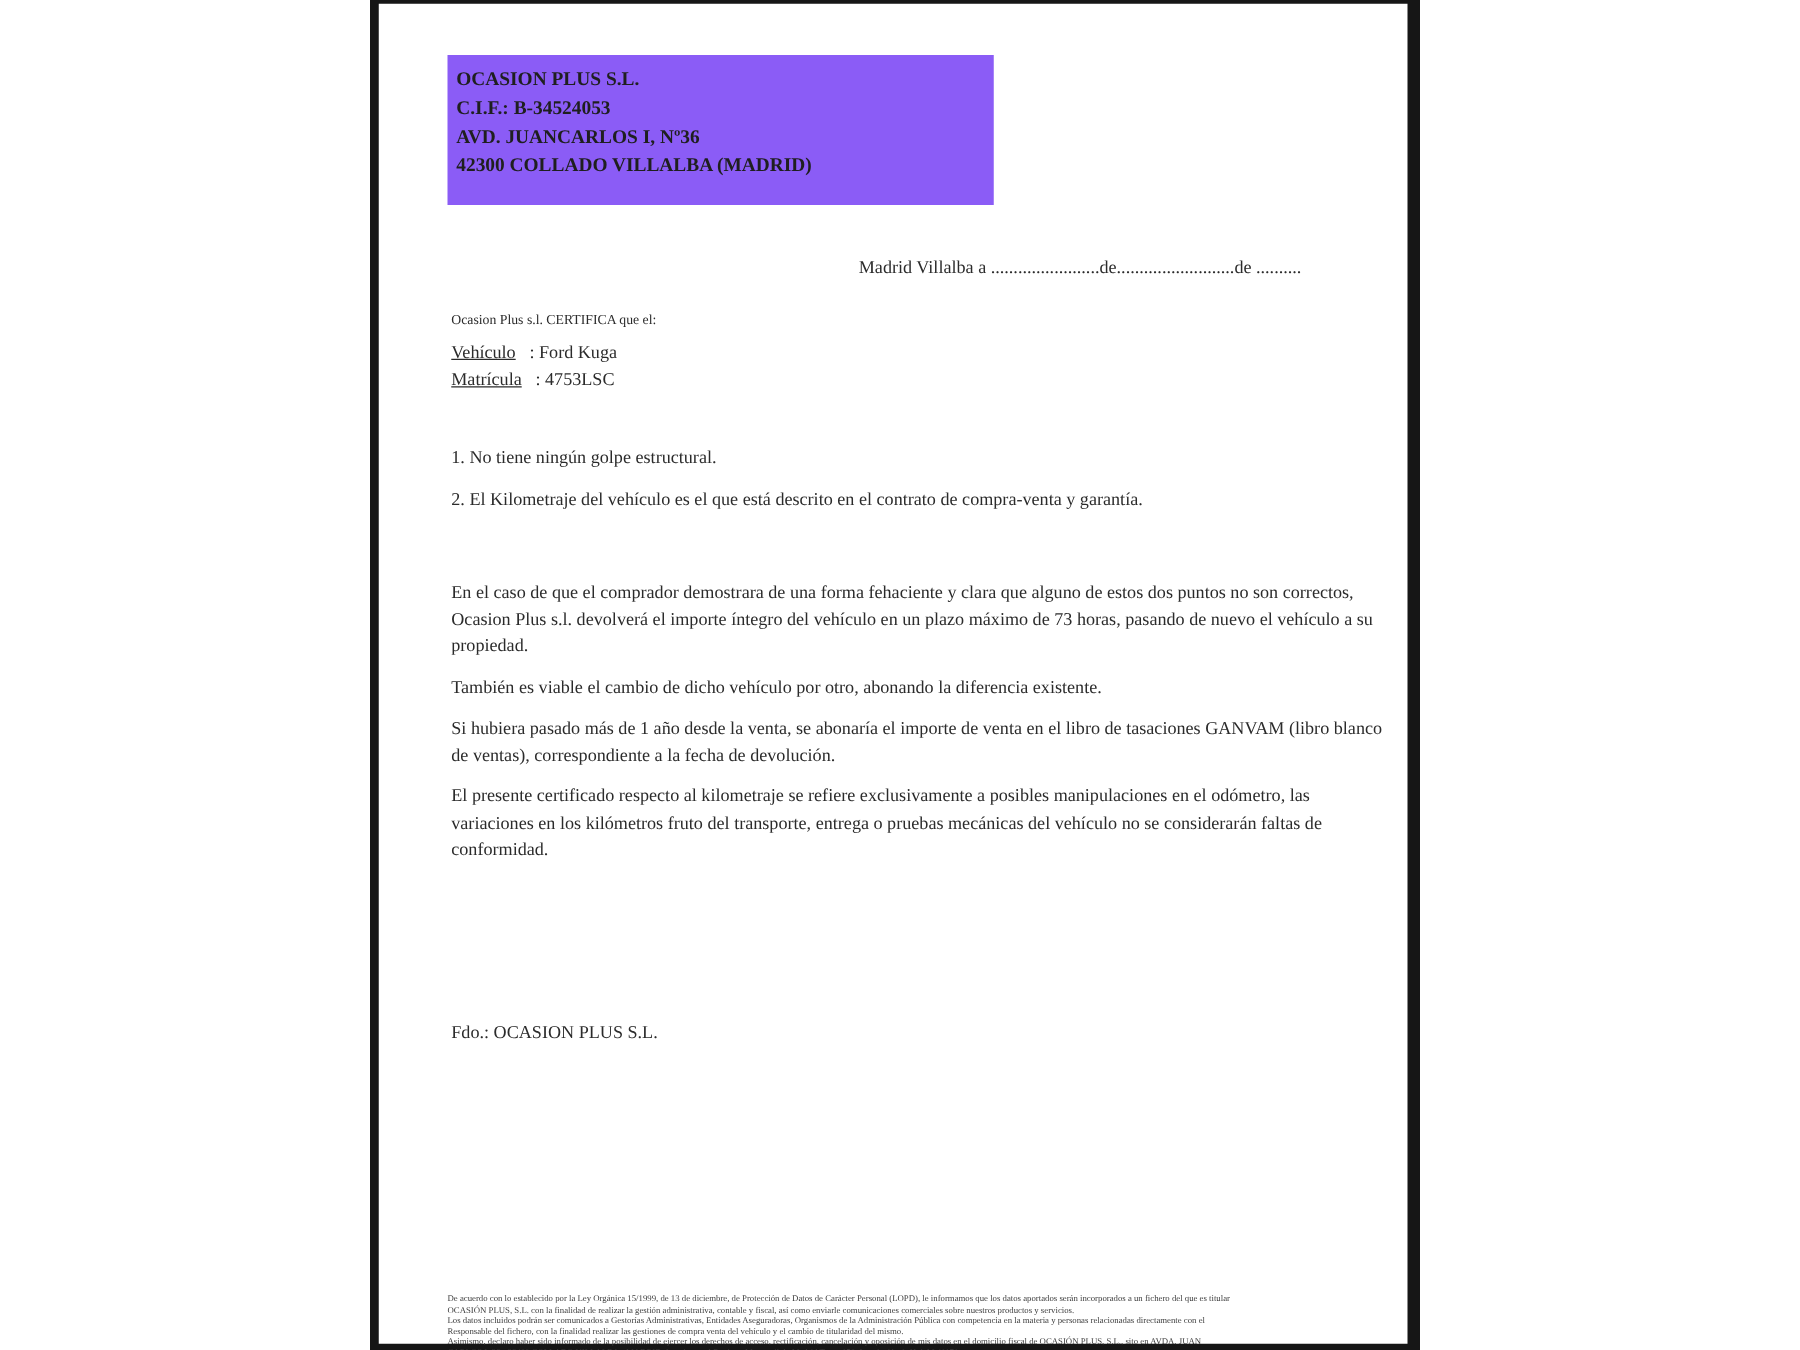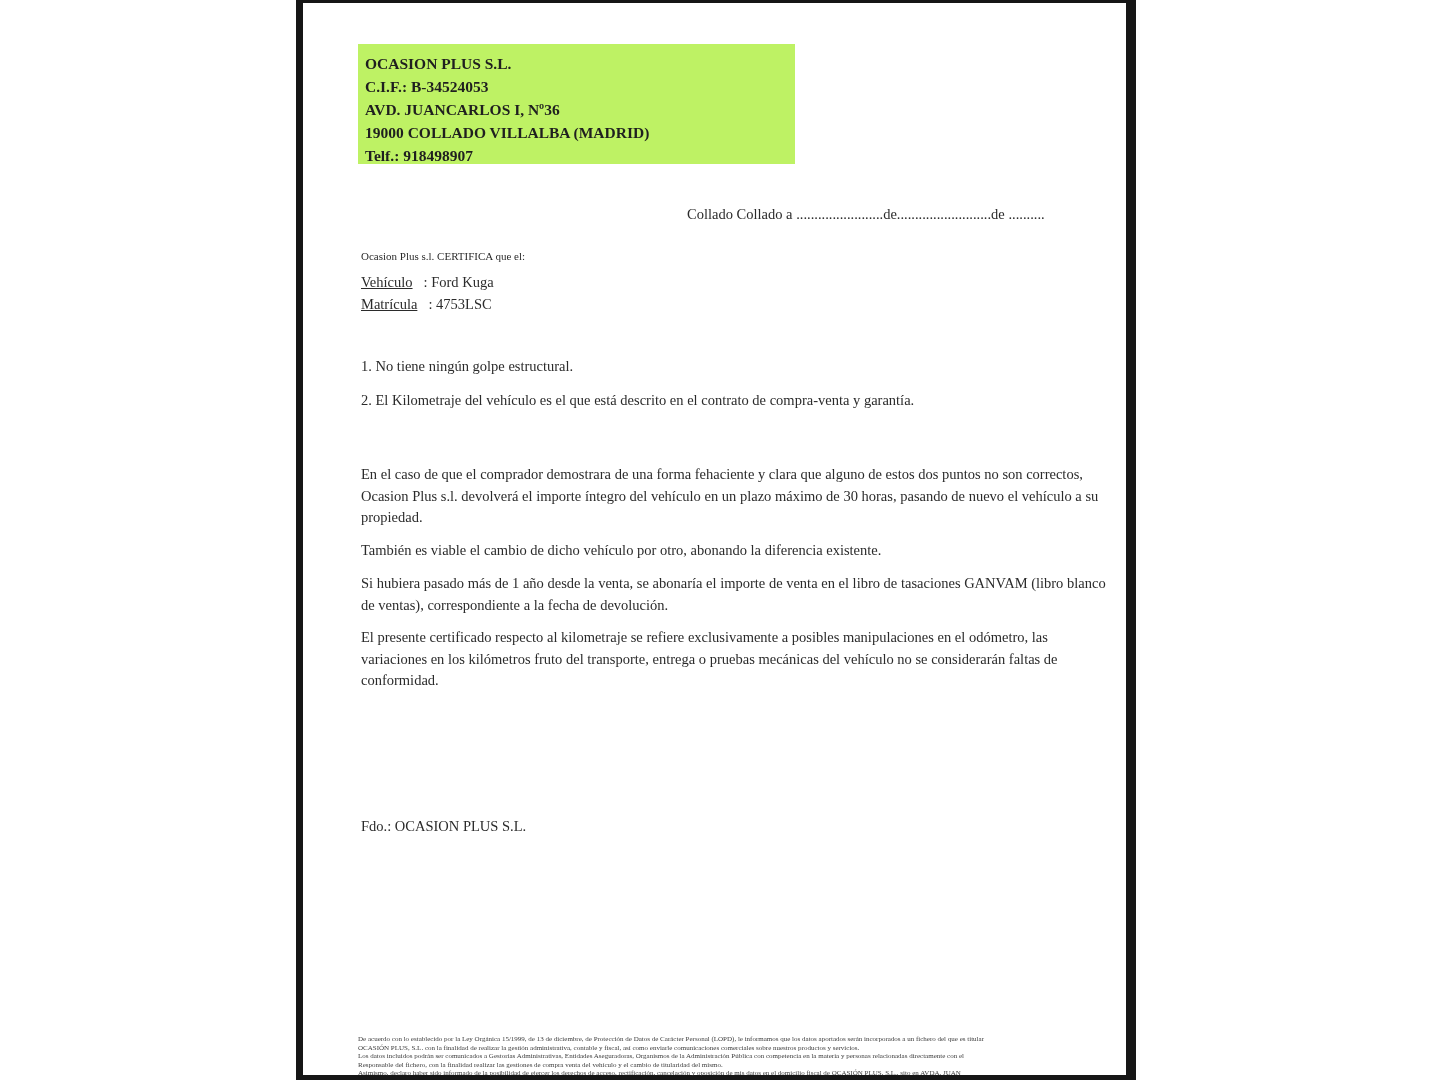--- a/index.html
+++ b/index.html
@@ -30,21 +30,21 @@
     border-bottom: 5px solid #161616;
     box-sizing: border-box;
     color: #2b2b2b;
   }
   .abs { position: absolute; }
   .letterhead {
     left: 55px;
     top: 41px;
     width: 437px;
     height: 120px;
-    background: #bef264;
+    background: #8b5cf6;
     padding: 8px 0 0 7px;
     box-sizing: border-box;
     font-weight: bold;
     font-size: 15.5px;
     line-height: 23px;
     color: #1f1f1f;
   }
   .date-line {
     left: 384px;
     top: 203px;
@@ -101,40 +101,39 @@
 </head>
 <body>
 
 <div class="screen">
   <div class="page">
 
     <div class="abs letterhead">
       <div>OCASION PLUS S.L.</div>
       <div>C.I.F.: B-34524053</div>
       <div>AVD. JUANCARLOS I, Nº36</div>
-      <div>19000 COLLADO VILLALBA (MADRID)</div>
-      <div>Telf.: 918498907</div>
+      <div>42300 COLLADO VILLALBA (MADRID)</div>
     </div>
 
-    <div class="abs date-line">Collado Collado a ........................de..........................de ..........</div>
+    <div class="abs date-line">Madrid Villalba a ........................de..........................de ..........</div>
 
     <div class="abs certifies">Ocasion Plus s.l. CERTIFICA que el:</div>
 
     <div class="abs kv-line vehicle-line">
       <span class="kv-label">Vehículo</span><span class="kv-value">: Ford Kuga</span>
     </div>
 
     <div class="abs kv-line plate-line">
       <span class="kv-label">Matrícula</span><span class="kv-value">: 4753LSC</span>
     </div>
 
     <div class="abs clause clause-1">1. No tiene ningún golpe estructural.</div>
     <div class="abs clause clause-2">2. El Kilometraje del vehículo es el que está descrito en el contrato de compra-venta y garantía.</div>
 
-    <div class="abs para para-1">En el caso de que el comprador demostrara de una forma fehaciente y clara que alguno de estos dos puntos no son correctos, Ocasion Plus s.l. devolverá el importe íntegro del vehículo en un plazo máximo de 30 horas, pasando de nuevo el vehículo a su propiedad.</div>
+    <div class="abs para para-1">En el caso de que el comprador demostrara de una forma fehaciente y clara que alguno de estos dos puntos no son correctos, Ocasion Plus s.l. devolverá el importe íntegro del vehículo en un plazo máximo de 73 horas, pasando de nuevo el vehículo a su propiedad.</div>
     <div class="abs para para-2">También es viable el cambio de dicho vehículo por otro, abonando la diferencia existente.</div>
     <div class="abs para para-3">Si hubiera pasado más de 1 año desde la venta, se abonaría el importe de venta en el libro de tasaciones GANVAM (libro blanco de ventas), correspondiente a la fecha de devolución.</div>
     <div class="abs para para-4">El presente certificado respecto al kilometraje se refiere exclusivamente a posibles manipulaciones en el odómetro, las variaciones en los kilómetros fruto del transporte, entrega o pruebas mecánicas del vehículo no se considerarán faltas de conformidad.</div>
 
     <div class="abs signature">Fdo.: OCASION PLUS S.L.</div>
 
     <div class="abs legal-footer">De acuerdo con lo establecido por la Ley Orgánica 15/1999, de 13 de diciembre, de Protección de Datos de Carácter Personal (LOPD), le informamos que los datos aportados serán incorporados a un fichero del que es titular
 OCASIÓN PLUS, S.L. con la finalidad de realizar la gestión administrativa, contable y fiscal, así como enviarle comunicaciones comerciales sobre nuestros productos y servicios.
 Los datos incluidos podrán ser comunicados a Gestorías Administrativas, Entidades Aseguradoras, Organismos de la Administración Pública con competencia en la materia y personas relacionadas directamente con el
 Responsable del fichero, con la finalidad realizar las gestiones de compra venta del vehículo y el cambio de titularidad del mismo.

